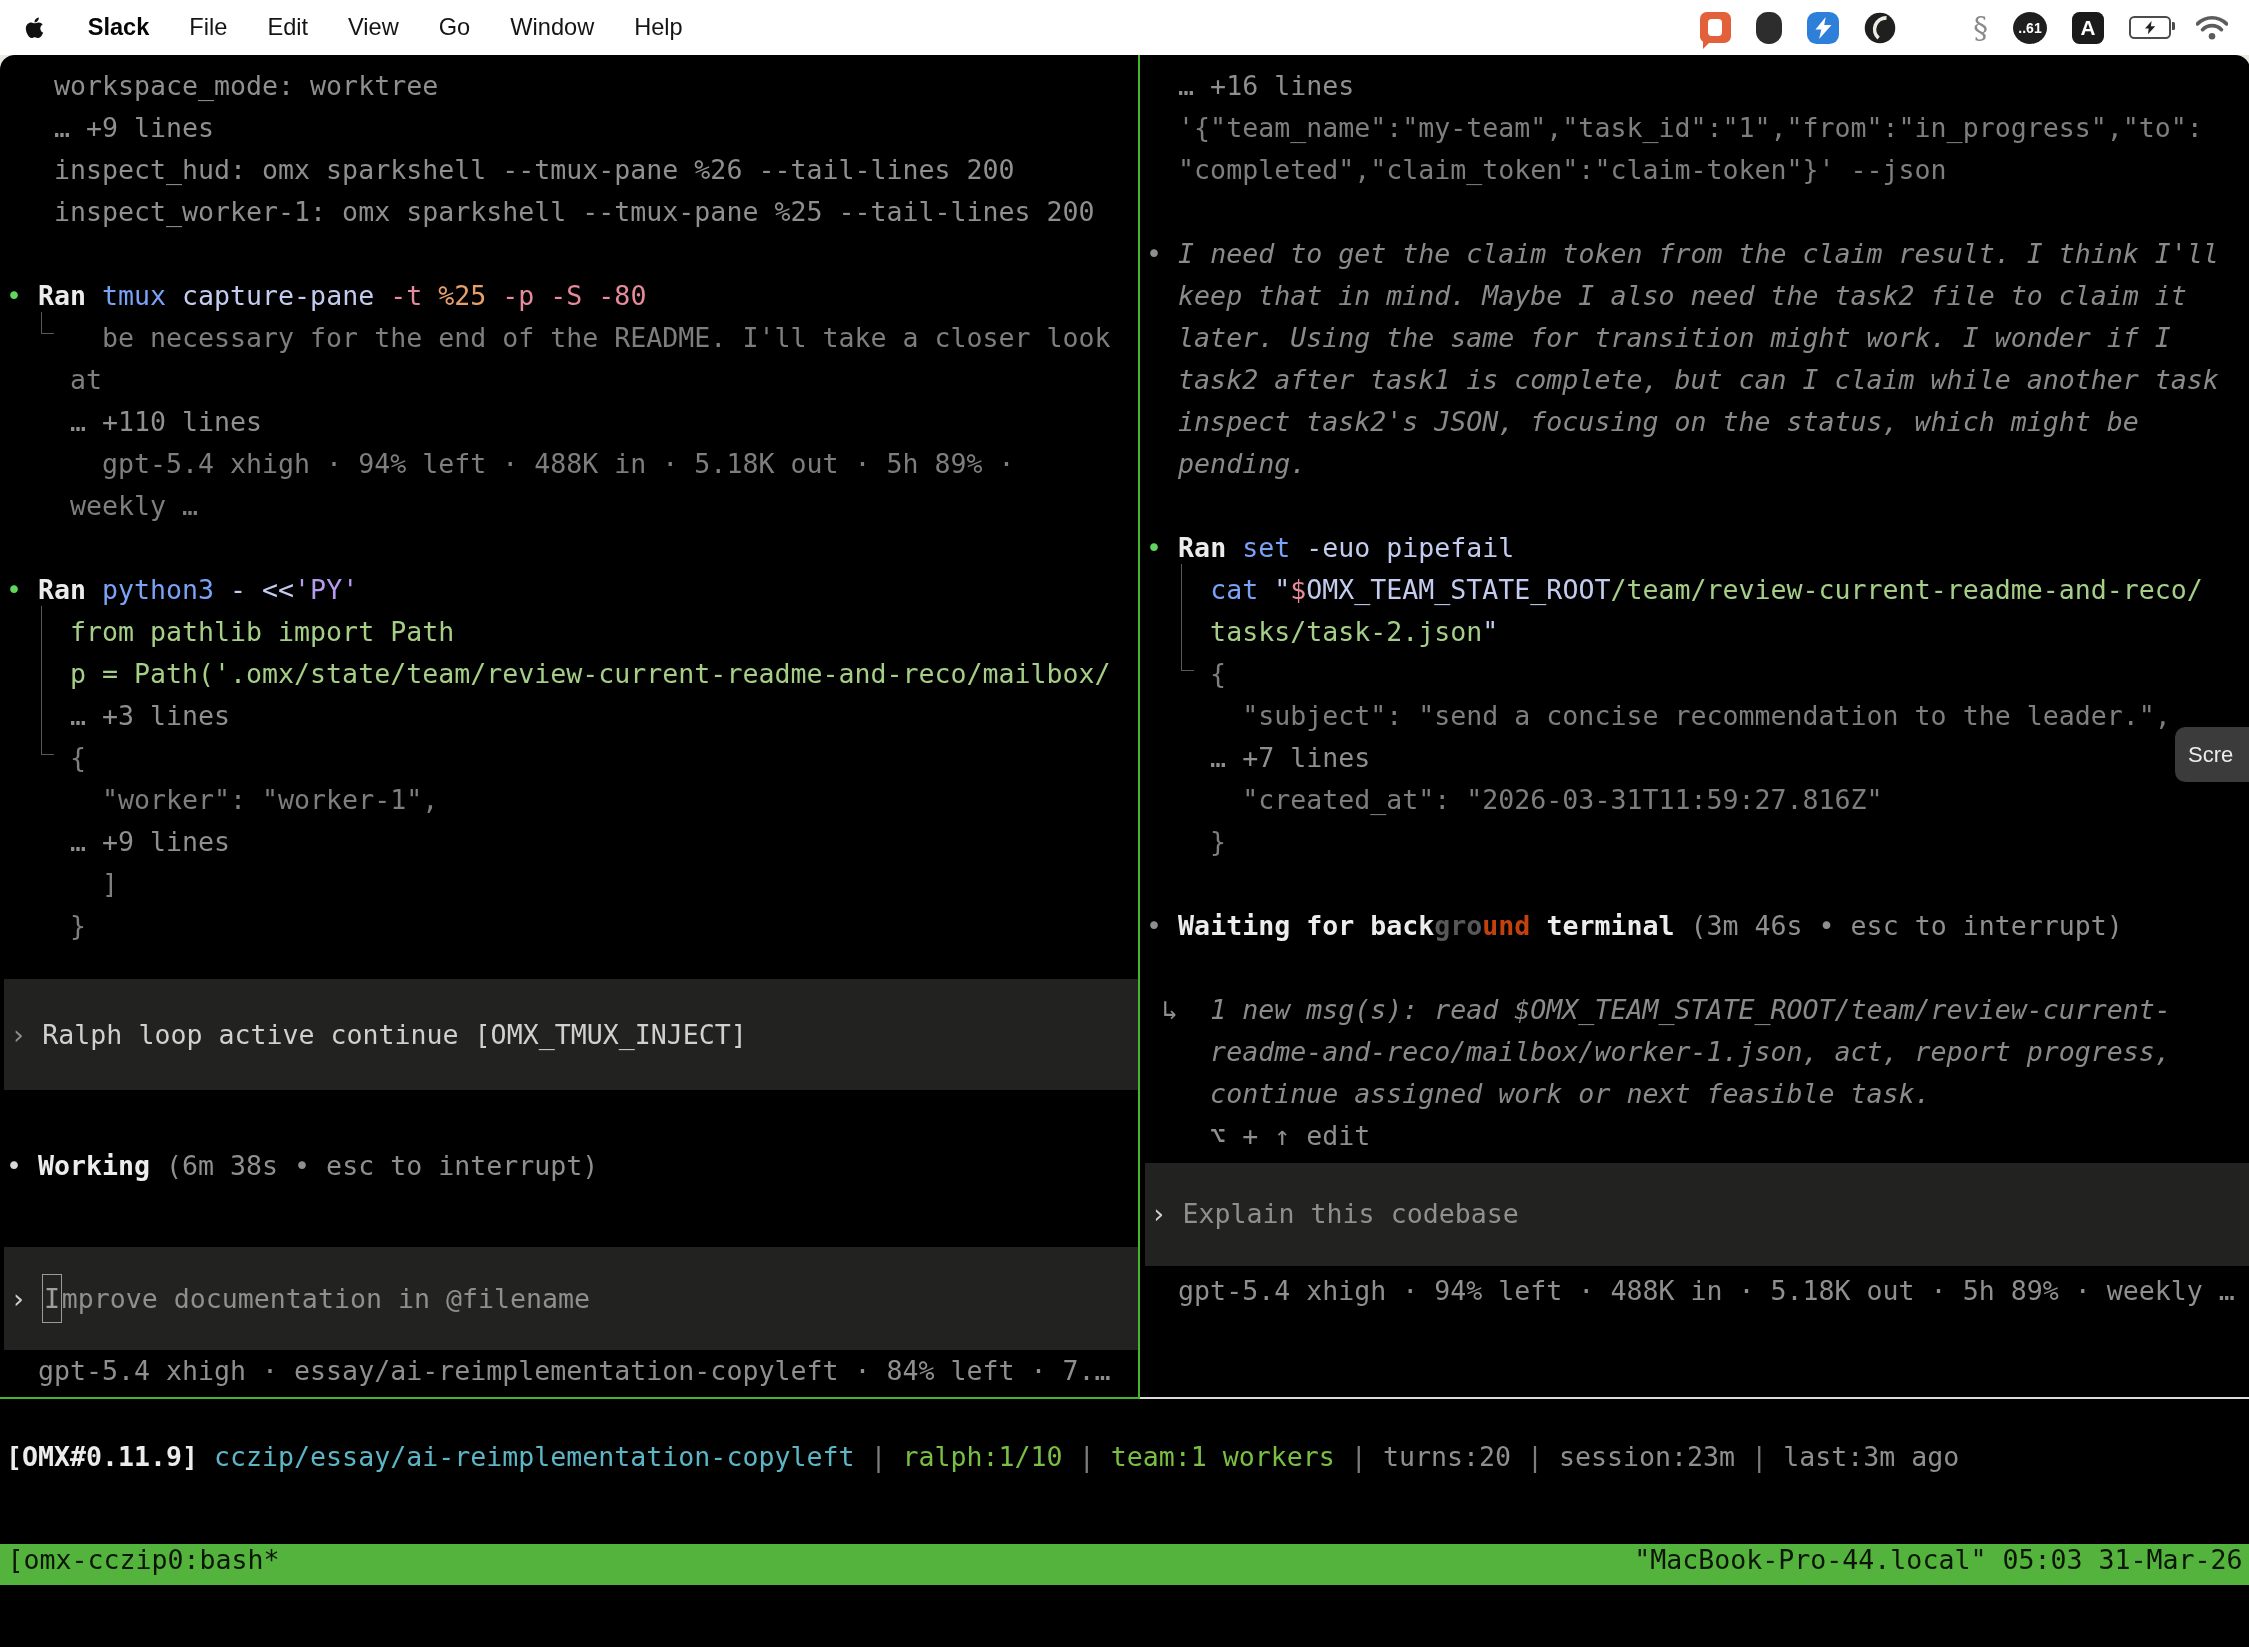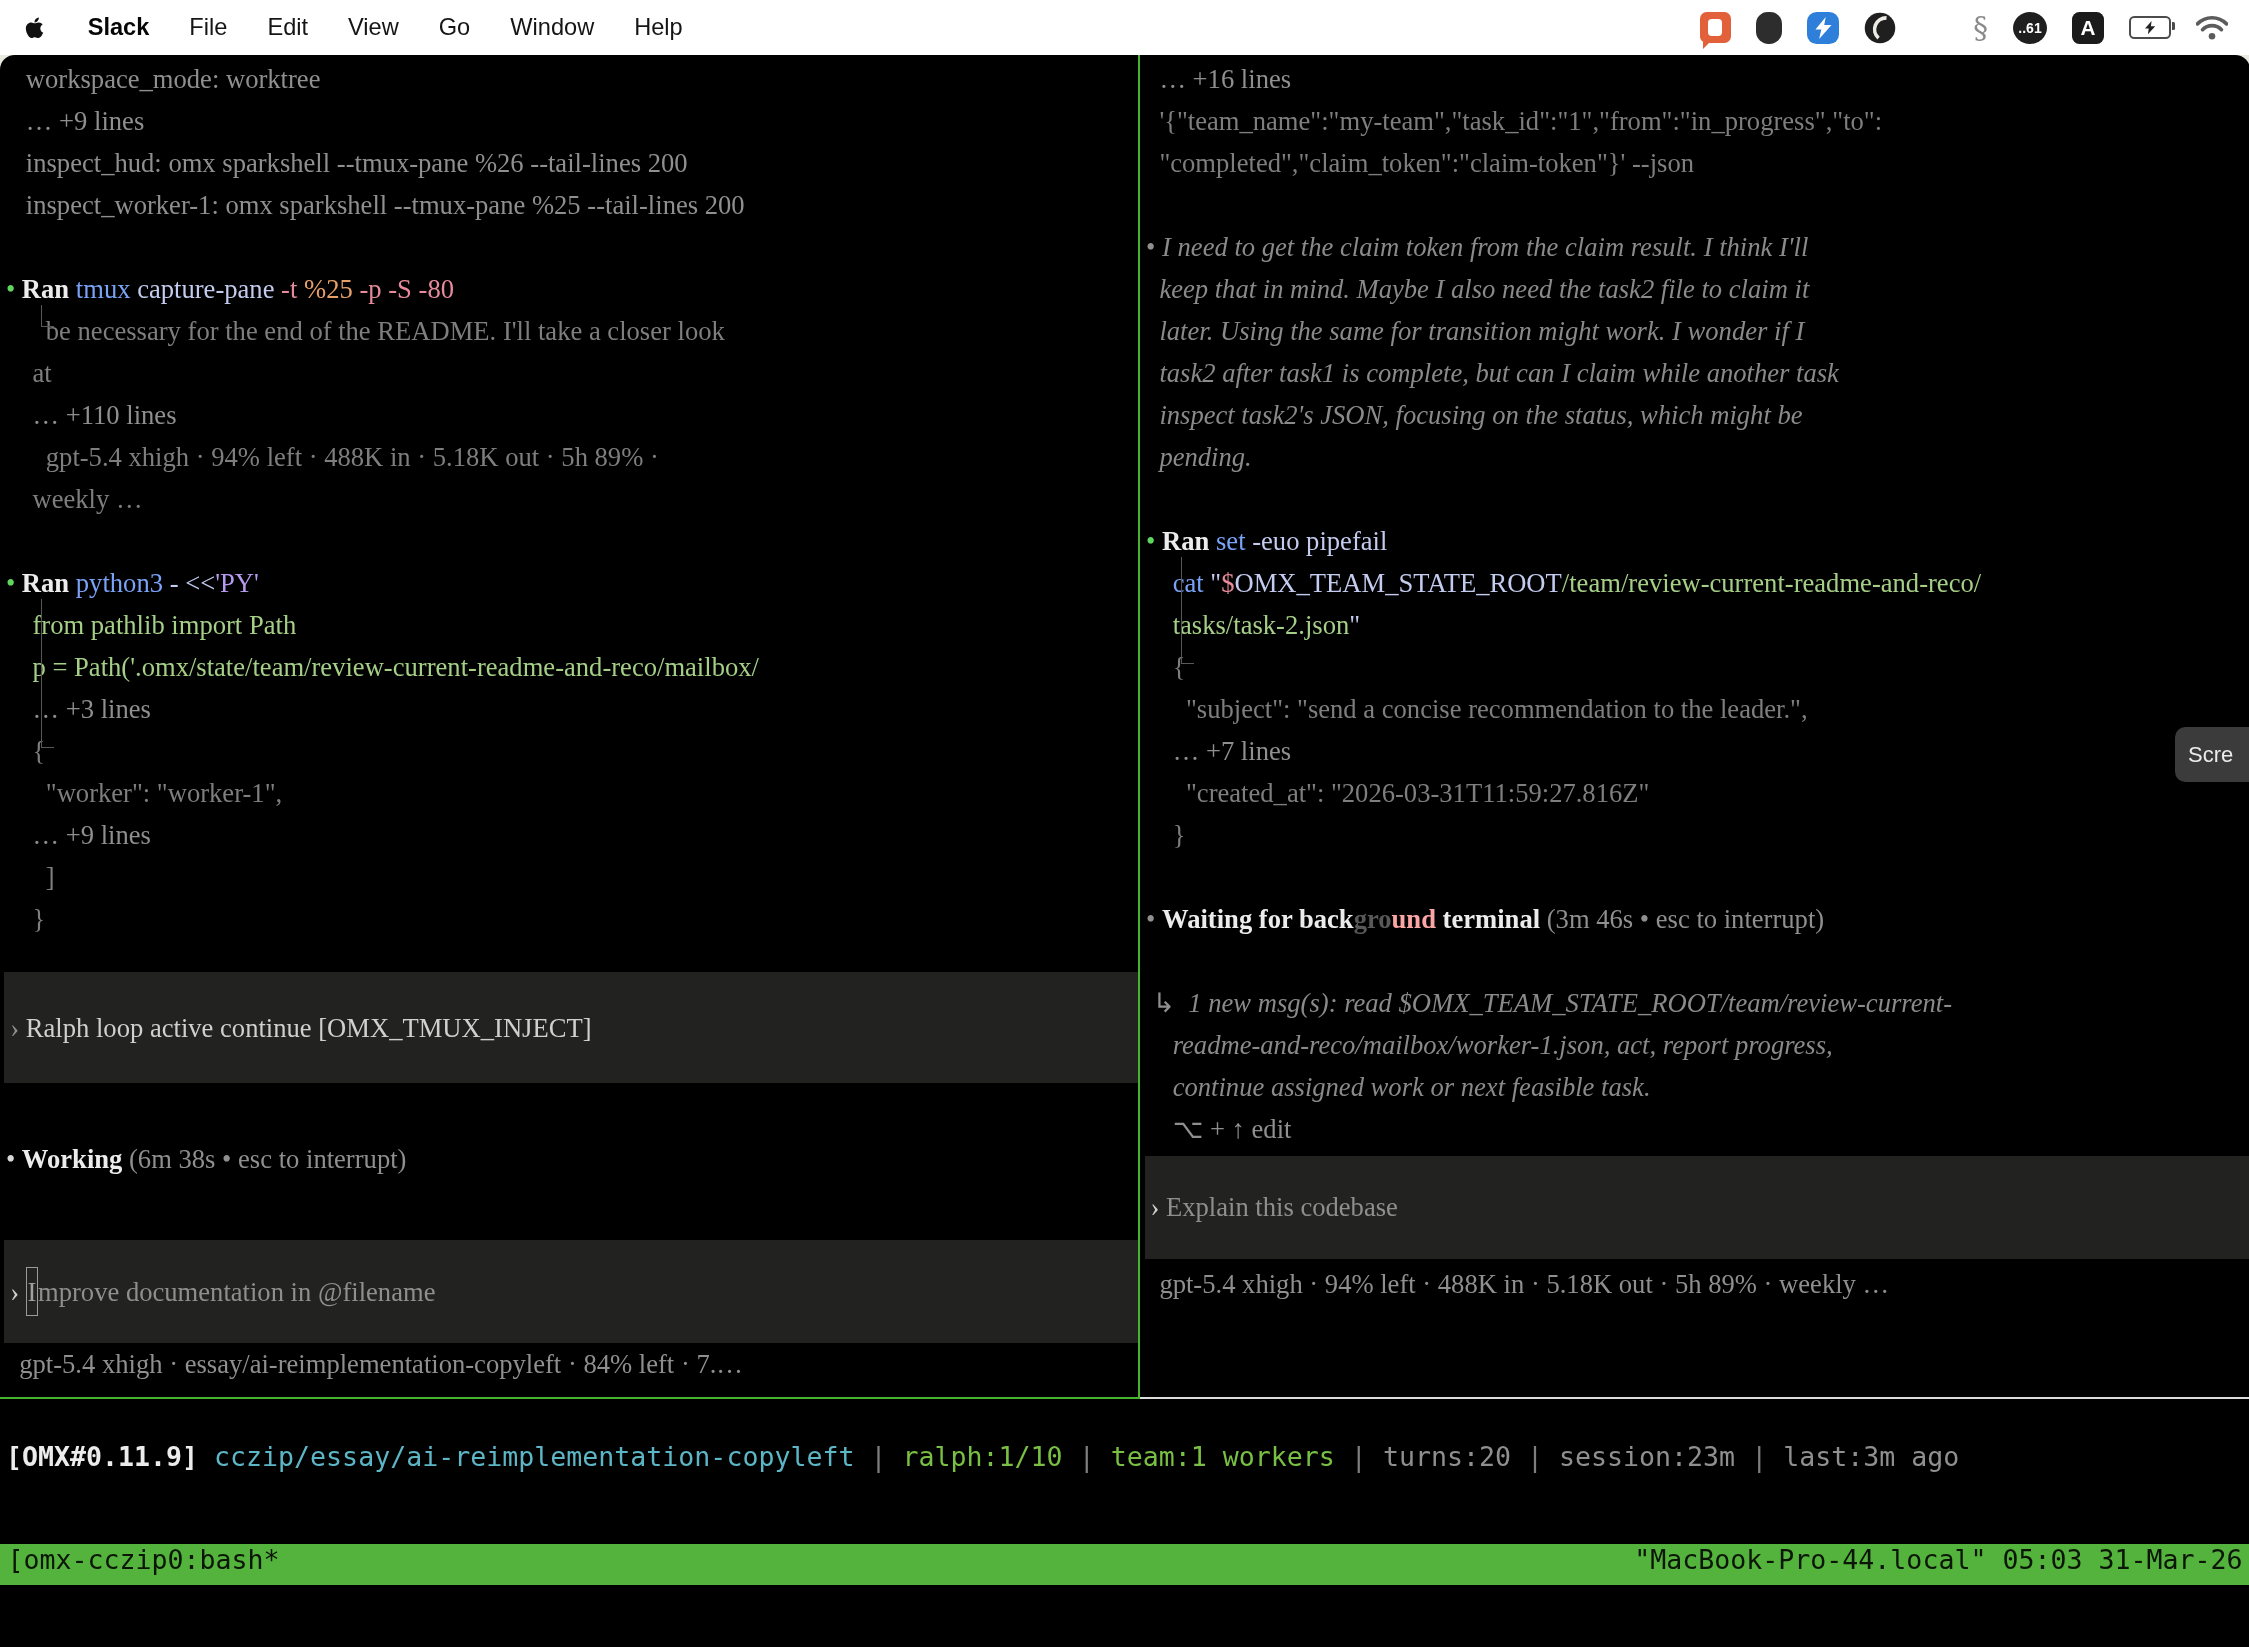--- a/index.html
+++ b/index.html
@@ -32,21 +32,21 @@
   
   .window{position:absolute;top:55px;left:0;right:0;bottom:0;background:#000;border-radius:14.8px 14.8px 0 0;overflow:hidden;}
   .titlebar{height:44px;background:#2b2a28;display:flex;align-items:center;position:relative;border-bottom:0.7px solid #161616;box-sizing:border-box;}
   .lights{display:flex;gap:11.8px;padding-left:14.8px;}
   .light{width:18.5px;height:18.5px;border-radius:50%;background:#5e5c58;}
   .win-title{position:absolute;left:0;right:0;text-align:center;font-size:23px;font-weight:bold;color:#8f8d89;}
   .win-shortcut{position:absolute;right:17.7px;font-size:23.6px;font-weight:bold;color:#716f6a;font-family:"DejaVu Sans Mono","DejaVu Sans",monospace;}
 
   
   .term{height:1342px;display:flex;font-family:"DejaVu Sans Mono",monospace;font-size:26.6px;line-height:42px;}
-  .pane{position:relative;overflow:hidden;padding-top:3px;box-sizing:border-box;font-family:Liberation Serif, serif;}
+  .pane{position:relative;overflow:hidden;padding-top:10px;box-sizing:border-box;}
   .pane-left{width:1138px;}
   .vdivider{width:2.2px;background:#46b42e;}
   .pane-right{flex:1;}
   .tblock{position:relative;}
   .tline{white-space:pre;height:42px;}
   .connector{position:absolute;left:41px;width:11.8px;border-left:1.5px solid #585858;border-bottom:1.5px solid #585858;}
   .band{background:#222221;display:flex;align-items:center;white-space:pre;margin-left:4.4px;padding-left:5.9px;}
   .pane .tline{padding-left:5.9px;}
   .hborder{height:2.2px;display:flex;}
   .hb-left{width:1140px;background:#46b42e;}
@@ -62,21 +62,21 @@
   .s-bl{color:#7aa2f7;}
   .s-lv{color:#c3cbee;}
   .s-pk{color:#e78a9b;}
   .s-or{color:#e8a06b;}
   .s-vi{color:#b59af0;}
   .s-gr{color:#a5cf87;}
   .s-it{color:#8a8a8a;font-style:italic;}
   .s-cy{color:#5cb6c6;}
   .s-sg{color:#79bf43;}
   .s-sh1{color:#585858;font-weight:bold;}
-  .s-sh2{color:#fca5a5;font-weight:bold;}
+  .s-sh2{color:#c2410c;font-weight:bold;}
   .s-cur{color:#a0a0a0;border:1.5px solid #9a9a9a;padding:2.2px 0.7px;margin:-2.2px 0;}
 
   
   .bottom-area{height:145px;font-family:"DejaVu Sans Mono",monospace;font-size:26.6px;line-height:42px;padding-top:37px;box-sizing:border-box;}
   .bottom-area .tline{padding-left:5.9px;}
   .tmuxbar{height:41px;background:#54b33c;color:#0b1606;font-family:"DejaVu Sans Mono",monospace;font-size:26.6px;display:flex;justify-content:space-between;padding:0 7.4px;box-sizing:border-box;}
   .footer-black{height:17.7px;background:#000;}
 
   .tooltip{position:absolute;right:0;top:672px;height:55px;width:62px;background:#3b3b3b;border-radius:10.3px 0 0 10.3px;color:#ececec;font-size:22px;font-family:"Liberation Sans",sans-serif;display:flex;align-items:center;padding-left:13.3px;z-index:9;}
 </style>

